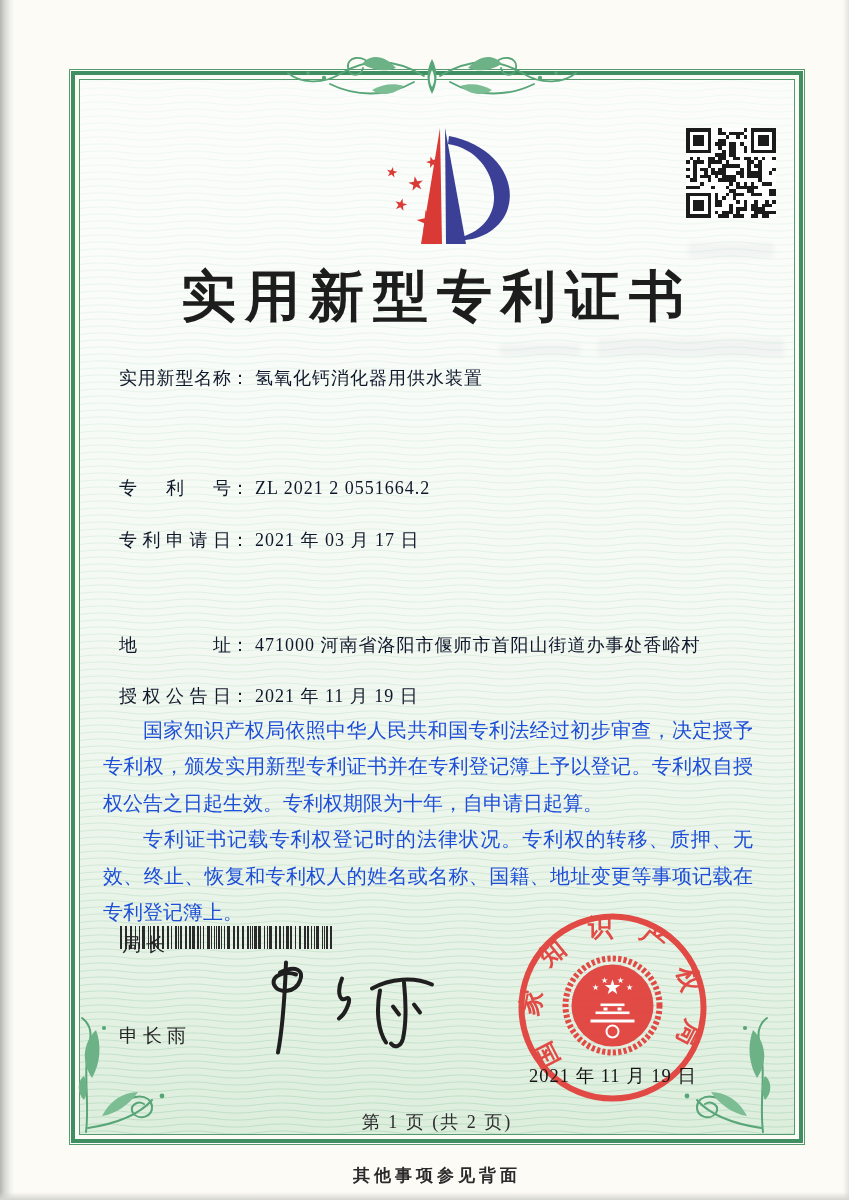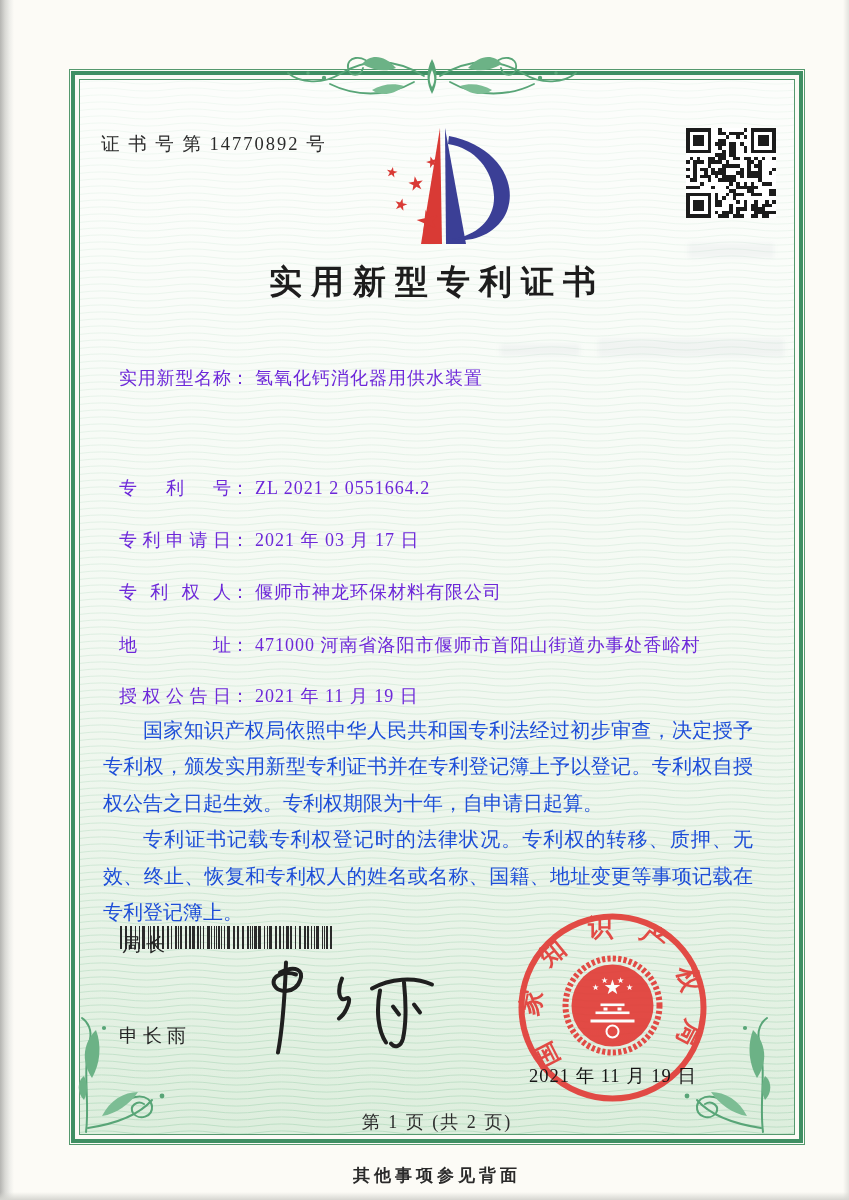--- a/index.html
+++ b/index.html
@@ -30,23 +30,23 @@
   .corner{position:absolute;}
   .corner.bl{left:78px;top:1014px;}
   .corner.br{left:676px;top:1014px;transform:scaleX(-1);}
 
   .cert-no{position:absolute;left:101px;top:131px;font-size:18.5px;letter-spacing:2px;color:#2b2b2b;}
 
   .logo{position:absolute;left:345px;top:122px;}
   .qr{position:absolute;left:686px;top:128px;}
 
   .title{position:absolute;left:69px;top:260px;width:736px;text-align:center;
-    font-size:33px;font-weight:bold;letter-spacing:9px;color:#1d1d1d;}
-
-  .row{position:absolute;left:119px;width:640px;font-size:18px;color:#6d28d9;white-space:nowrap;}
+    font-size:55px;font-weight:bold;letter-spacing:9px;color:#1d1d1d;}
+
+  .row{position:absolute;left:119px;width:640px;font-size:18px;color:#0f172a;white-space:nowrap;}
   .flabel{display:inline-block;width:112px;text-align:justify;text-align-last:justify;vertical-align:bottom;}
   .colon{padding-right:6px;}
   .fval{letter-spacing:1px;}
   .pair2{position:absolute;left:333px;top:0;}
   .pair2 .flabel{width:98px;}
 
   .body-text{position:absolute;left:103px;top:712px;width:650px;
     font-size:20px;line-height:1.82;text-align:justify;color:#1d4ed8;}
   .body-text p{margin:0;text-indent:2em;}
 
@@ -139,21 +139,20 @@
       <path d="M6,86 C-2,78 0,66 6,62 C10,70 10,78 6,86 Z" fill="#6cb286" stroke="none"></path>
       <circle cx="84" cy="82" r="2.4" fill="#58a577" stroke="none"></circle>
       <circle cx="26" cy="14" r="2.1" fill="#58a577" stroke="none"></circle>
     </g>
   </svg>
 
   <div class="ghost g1"></div>
   <div class="ghost g2"></div>
   <div class="ghost g3"></div>
 
-  <div class="cert-no">证 书 号 第 14770892 号</div>
 
   <svg class="logo" width="175" height="128" viewBox="0 0 175 128">
     <polygon points="95,6 76,122 97,122" fill="#d93a35"></polygon>
     <polygon points="100,6 101,122 121,122" fill="#3b3f96"></polygon>
     <path d="M104,14 C147,22 172,55 163,86 C156,110 128,122 107,117 C132,114 150,97 149,74 C148,48 130,26 103,22 Z" fill="#3b3f96"></path>
     <g fill="#d93a35" font-family="'DejaVu Sans',sans-serif" text-anchor="middle">
       <text x="83" y="108" font-size="28" transform="rotate(-12 83 100)">★</text>
       <text x="56" y="88" font-size="16" transform="rotate(14 56 83)">★</text>
       <text x="71" y="68" font-size="19" transform="rotate(-9 71 62)">★</text>
       <text x="47" y="55" font-size="14" transform="rotate(10 47 50)">★</text>
@@ -379,23 +378,20 @@
 
   <div class="row" style="top:366px">
     <span class="flabel">实用新型名称</span><span class="colon">：</span><span class="fval">氢氧化钙消化器用供水装置</span>
   </div>
   <div class="row" style="top:476px">
     <span class="flabel">专利号</span><span class="colon">：</span><span class="fval">ZL 2021 2 0551664.2</span>
   </div>
   <div class="row" style="top:528px">
     <span class="flabel">专利申请日</span><span class="colon">：</span><span class="fval">2021 年 03 月 17 日</span>
   </div>
-  <div class="row" style="top:580px">
-    <span class="flabel">专利权人</span><span class="colon">：</span><span class="fval">偃师市神龙环保材料有限公司</span>
-  </div>
   <div class="row" style="top:633px">
     <span class="flabel">地址</span><span class="colon">：</span><span class="fval">471000 河南省洛阳市偃师市首阳山街道办事处香峪村</span>
   </div>
   <div class="row" style="top:684px">
     <span class="flabel">授权公告日</span><span class="colon">：</span><span class="fval">2021 年 11 月 19 日</span>
   </div>
 
   <div class="body-text">
     <p>国家知识产权局依照中华人民共和国专利法经过初步审查，决定授予专利权，颁发实用新型专利证书并在专利登记簿上予以登记。专利权自授权公告之日起生效。专利权期限为十年，自申请日起算。</p>
     <p>专利证书记载专利权登记时的法律状况。专利权的转移、质押、无效、终止、恢复和专利权人的姓名或名称、国籍、地址变更等事项记载在专利登记簿上。</p>

